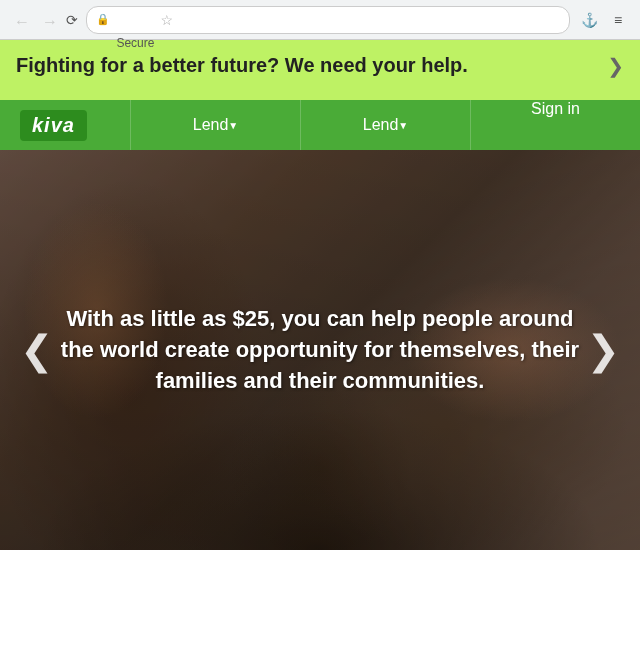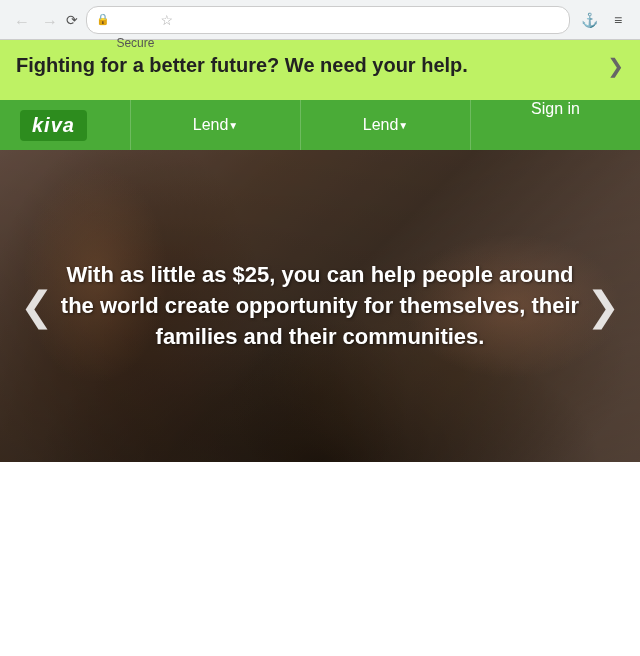--- a/index.html
+++ b/index.html
@@ -169,21 +169,21 @@
       font-weight: 500;
       cursor: pointer;
       border-left: 1px solid rgba(255,255,255,0.2);
       height: 100%;
       flex: 1;
     }
 
     
     .hero {
       position: relative;
-      height: 312px;
+      height: 400px;
       overflow: hidden;
       background: #4a4a4a;
     }
     .hero-image {
       width: 100%;
       height: 100%;
       background: linear-gradient(135deg, #8B6C5C 0%, #6B4F3A 30%, #5a4535 50%, #7a6050 70%, #9a7a65 100%);
       position: relative;
     }
     

